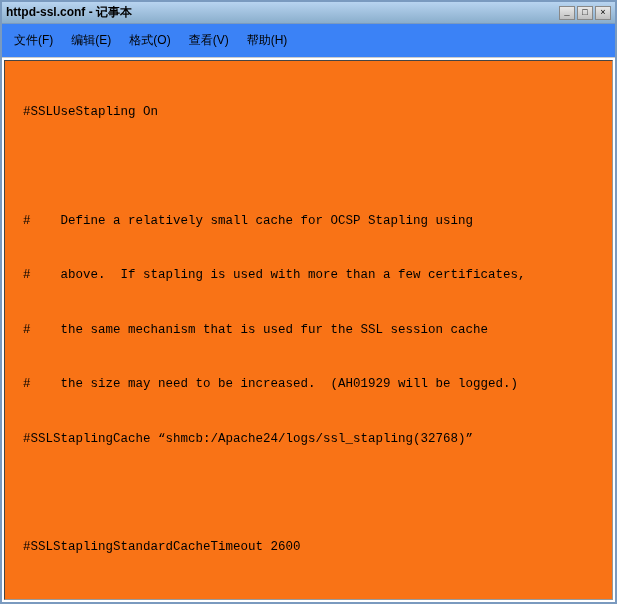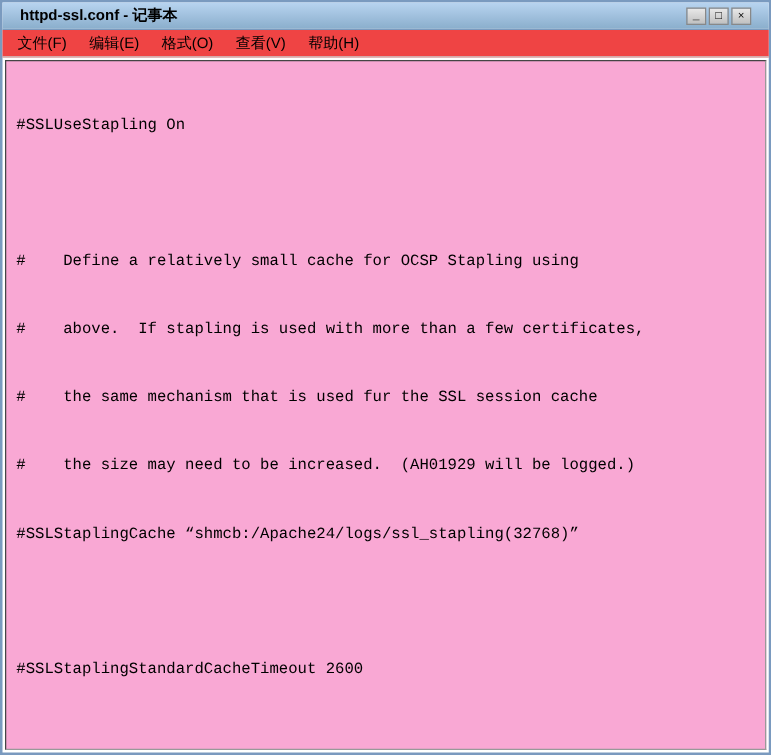--- a/index.html
+++ b/index.html
@@ -24,21 +24,21 @@
       background: #fff;
       display: flex;
       flex-direction: column;
     }
 
     .title-bar {
       background: linear-gradient(to bottom, #b8d4f0, #8aaecc);
       height: 22px;
       display: flex;
       align-items: center;
-      padding: 0 14px;
+      padding: 0 4px;
       border-bottom: 1px solid #7a9abf;
       justify-content: space-between;
     }
 
     .title-bar-text {
       font-family: 'Microsoft YaHei', SimSun, Arial, sans-serif;
       font-size: 12px;
       color: #000;
       font-weight: bold;
     }
@@ -55,42 +55,42 @@
       border: 1px solid #888;
       font-size: 9px;
       display: flex;
       align-items: center;
       justify-content: center;
       cursor: pointer;
       color: #000;
     }
 
     .menu-bar {
-      background: #ef4444;
-      height: 22px;
+      background: #3b82f6;
+      height: 34px;
       display: flex;
       align-items: center;
       padding: 0 4px;
       border-bottom: 1px solid #ccc;
       gap: 2px;
     }
 
     .menu-item {
       font-family: 'Microsoft YaHei', SimSun, Arial, sans-serif;
       font-size: 12px;
       padding: 2px 8px;
       cursor: pointer;
       color: #000;
     }
 
     .content-area {
       flex: 1;
-      background: #f9a8d4;
+      background: #f97316;
       overflow: hidden;
-      padding: 6px 8px;
+      padding: 6px 18px;
       border: 1px inset #999;
       margin: 2px;
     }
 
     .code-content {
       font-family: 'Courier New', Courier, monospace;
       font-size: 12.5px;
       line-height: 1.45;
       color: #000;
       white-space: pre;

